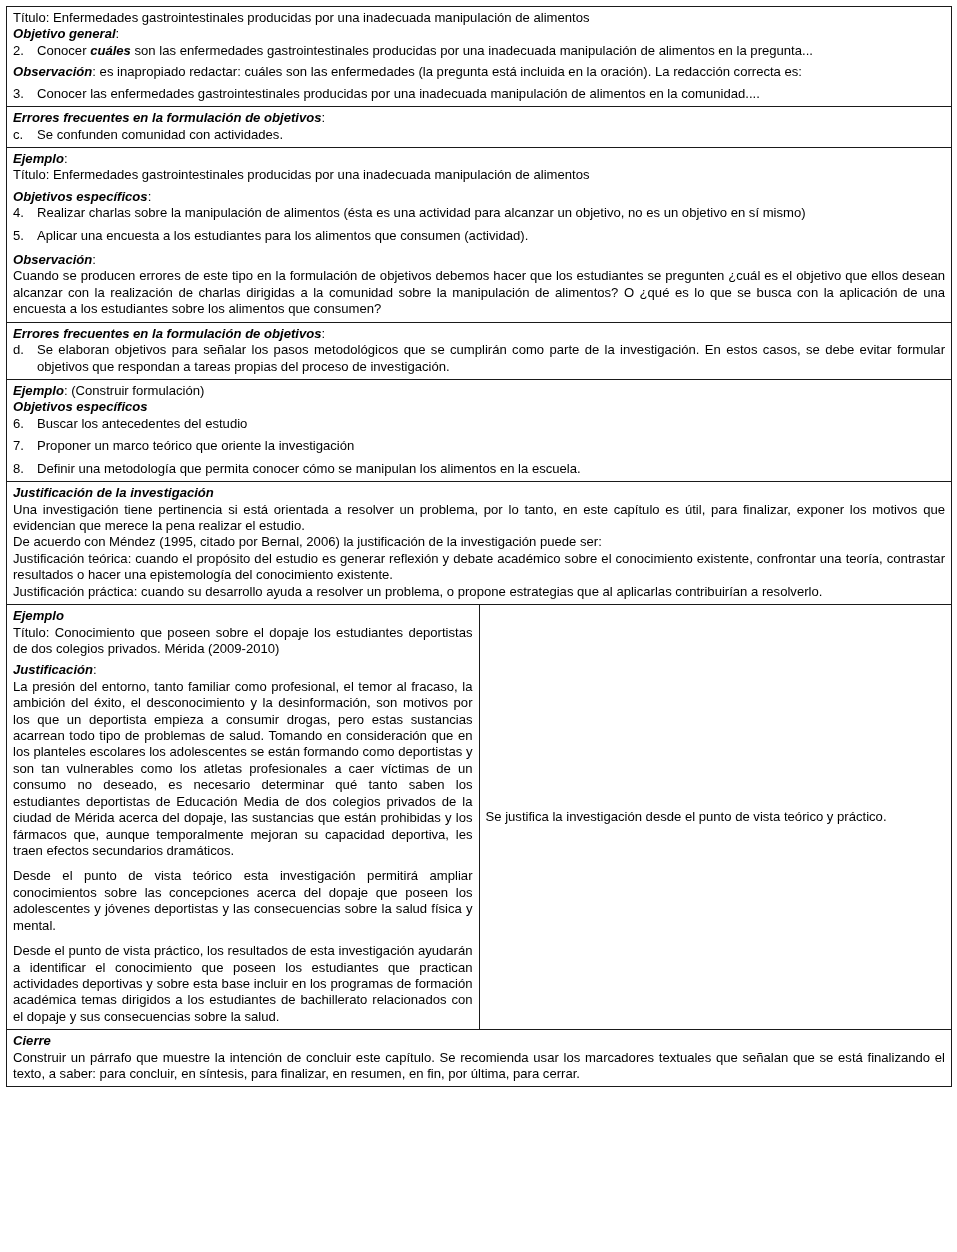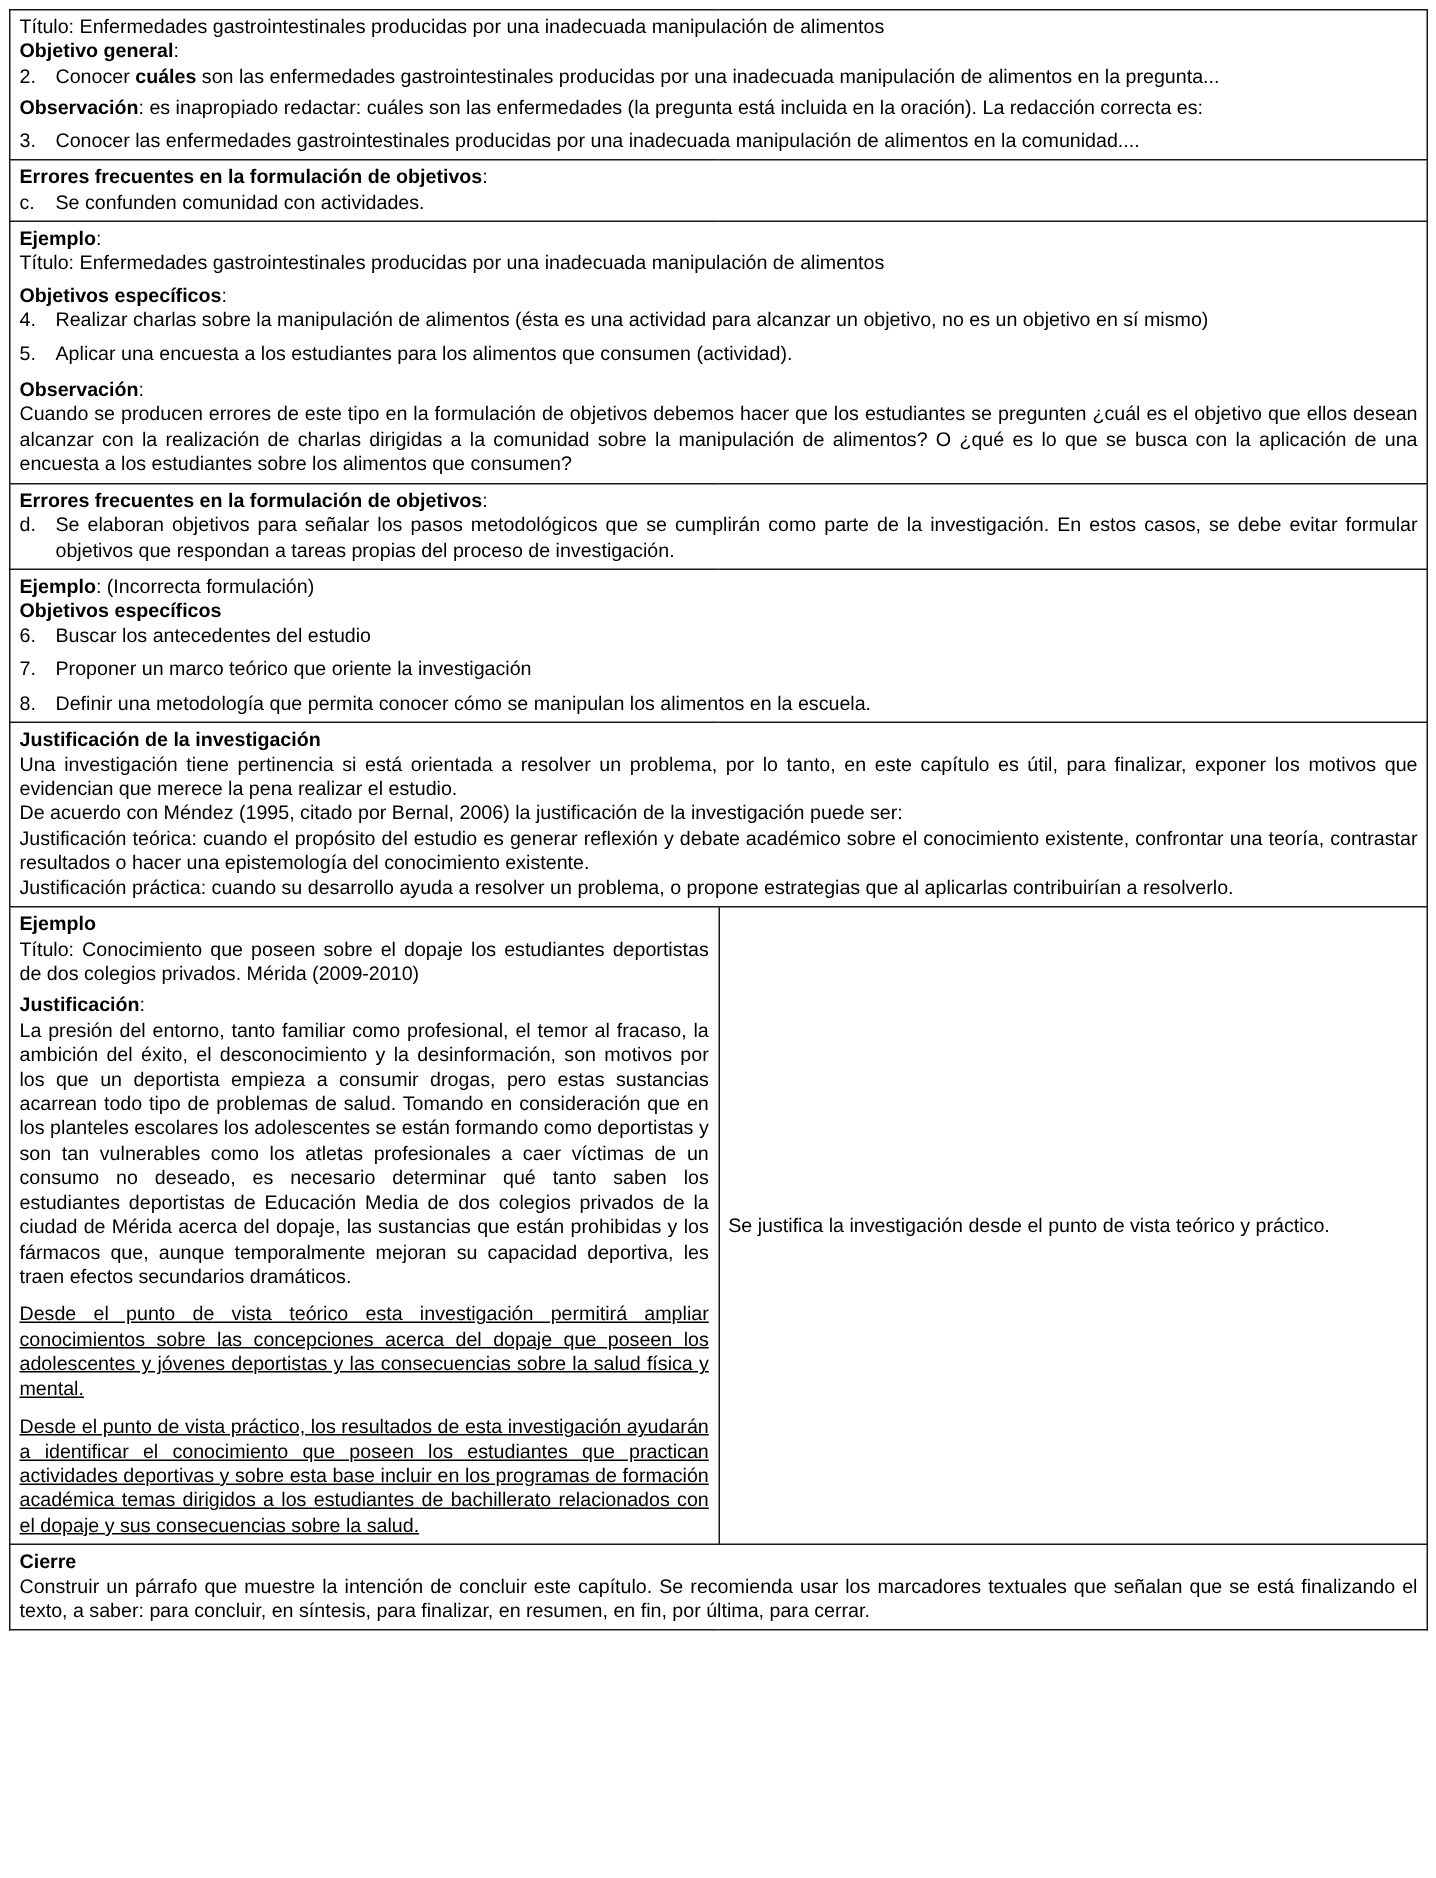--- a/index.html
+++ b/index.html
@@ -32,21 +32,21 @@
     vertical-align: top;
     padding: 3px 6px 4px 6px;
     font-size: 13.1px;
     line-height: 1.255;
   }
   .cell-main { }
   p {
     margin: 0;
   }
   .tight { margin: 0; }
-  .b { font-weight: bold; }
+  .b { font-weight: bold; font-style: italic; }
   
   .li {
     display: flex;
     margin: 0;
   }
   .li-num {
     flex: 0 0 auto;
     width: 24px;
     text-align: left;
   }
@@ -63,21 +63,21 @@
   .col-left {
     width: 684px;
   }
   .col-right {
     width: 262px;
     vertical-align: middle !important;
   }
   .col-right p {
     line-height: 1.3;
   }
-  .para-block { margin-top: 9px; text-decoration: underline; }
+  .para-block { margin-top: 9px; }
 </style>
 </head>
 <body>
 
 <div class="page">
   <table class="doc-table">
     <tbody>
 
       <tr>
         <td colspan="2" class="cell-main">
@@ -128,21 +128,21 @@
           <p class="tight"><span class="b">Errores frecuentes en la formulación de objetivos</span><span>:</span></p>
           <div class="li">
             <span class="li-num">d.</span>
             <span class="li-txt just">Se elaboran objetivos para señalar los pasos metodológicos que se cumplirán como parte de la investigación. En estos casos, se debe evitar formular objetivos que respondan a tareas propias del proceso de investigación.</span>
           </div>
         </td>
       </tr>
 
       <tr>
         <td colspan="2">
-          <p class="tight"><span class="b">Ejemplo</span><span>: (Incorrecta formulación)</span></p>
+          <p class="tight"><span class="b">Ejemplo</span><span>: (Construir formulación)</span></p>
           <p class="tight b">Objetivos específicos</p>
           <div class="li">
             <span class="li-num">6.</span>
             <span class="li-txt">Buscar los antecedentes del estudio</span>
           </div>
           <div class="li li-spaced">
             <span class="li-num">7.</span>
             <span class="li-txt">Proponer un marco teórico que oriente la investigación</span>
           </div>
           <div class="li li-spaced">

